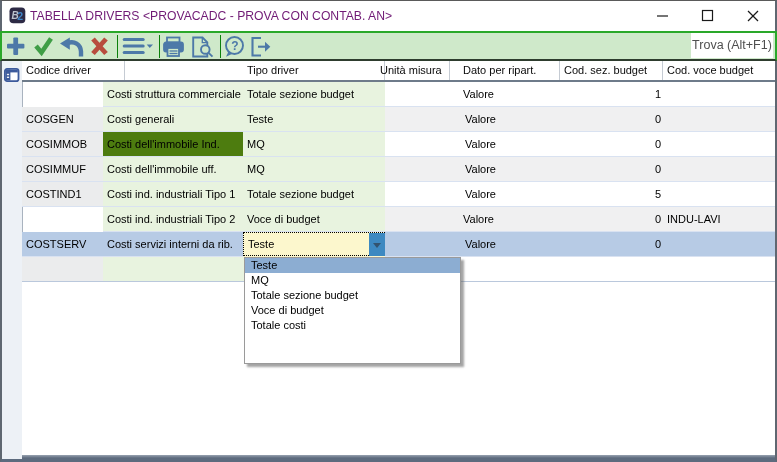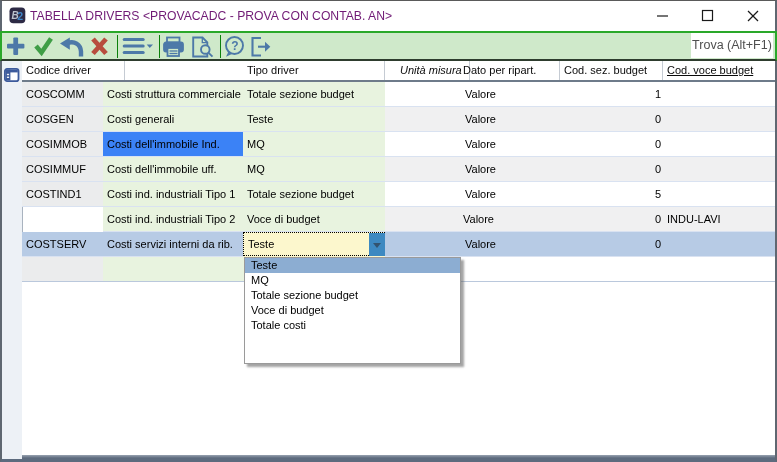--- a/index.html
+++ b/index.html
@@ -127,47 +127,46 @@
       <rect x="1.6" y="1.6" width="4.8" height="10.8" fill="#3c5a9c"></rect>
       <rect x="2.9" y="5.8" width="2.2" height="1.4" fill="#eef1f6"></rect>
       <rect x="2.9" y="8.6" width="2.2" height="1.4" fill="#eef1f6"></rect>
     </svg>
   </div>
   <div id="indline"></div>
 
   <div id="gridhead">
     <div class="hc" style="left:0px; width:103px;">Codice driver</div>
     <div class="hc" style="left:221px; width:142px;">Tipo driver</div>
-    <div class="hc" style="left:374px; width:74px;font-style:italic;">Unità misura</div>
+    <div class="hc" style="left:354px; width:74px;">Unità misura</div>
     <div class="hc" style="left:437px; width:101px;">Dato per ripart.</div>
     <div class="hc" style="left:538px; width:103px;">Cod. sez. budget</div>
-    <div class="hc" style="left:641px; width:112px; border-right:none;text-decoration:underline;">Cod. voce budget</div>
+    <div class="hc" style="left:641px; width:112px; border-right:none;">Cod. voce budget</div>
   </div>
 
   <div class="row" style="top:81px">
-    <div class="rc" style="left:0;width:81px;background:#ebeced">COSCOMM</div>
     <div class="rc" style="left:81px;width:140px;background:#e8f3df">Costi struttura commerciale</div>
     <div class="rc" style="left:221px;width:142px;background:#e8f3df">Totale sezione budget</div>
     <div class="rc" style="left:363px;width:74px;background:#ffffff"></div>
     <div class="rc" style="left:437px;width:101px;background:#ffffff">Valore</div>
     <div class="rc num" style="left:538px;width:103px;background:#ffffff">1</div>
     <div class="rc" style="left:641px;width:112px;background:#ffffff"></div>
   </div>
   <div class="row" style="top:106px">
     <div class="rc" style="left:0;width:81px;background:#ebeced">COSGEN</div>
     <div class="rc" style="left:81px;width:140px;background:#e8f3df">Costi generali</div>
     <div class="rc" style="left:221px;width:142px;background:#e8f3df">Teste</div>
     <div class="rc" style="left:363px;width:74px;background:#f0f0f1"></div>
     <div class="rc" style="left:437px;width:101px;background:#f0f0f1">Valore</div>
     <div class="rc num" style="left:538px;width:103px;background:#f0f0f1">0</div>
     <div class="rc" style="left:641px;width:112px;background:#f0f0f1"></div>
   </div>
   <div class="row" style="top:131px">
     <div class="rc" style="left:0;width:81px;background:#ebeced">COSIMMOB</div>
-    <div class="rc" style="left:81px;width:140px;background:#3b82f6">Costi dell'immobile Ind.</div>
+    <div class="rc" style="left:81px;width:140px;background:#4d7c0f">Costi dell'immobile Ind.</div>
     <div class="rc" style="left:221px;width:142px;background:#e8f3df">MQ</div>
     <div class="rc" style="left:363px;width:74px;background:#ffffff"></div>
     <div class="rc" style="left:437px;width:101px;background:#ffffff">Valore</div>
     <div class="rc num" style="left:538px;width:103px;background:#ffffff">0</div>
     <div class="rc" style="left:641px;width:112px;background:#ffffff"></div>
   </div>
   <div class="row" style="top:156px">
     <div class="rc" style="left:0;width:81px;background:#ebeced">COSIMMUF</div>
     <div class="rc" style="left:81px;width:140px;background:#e8f3df">Costi dell'immobile uff.</div>
     <div class="rc" style="left:221px;width:142px;background:#e8f3df">MQ</div>

